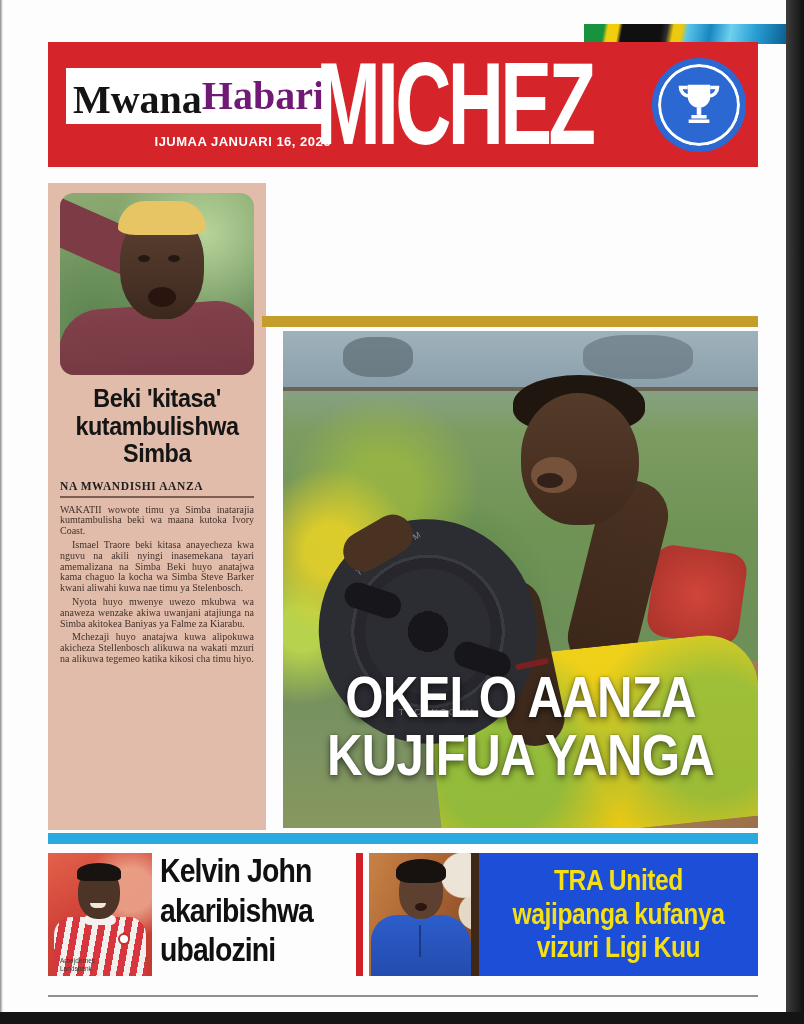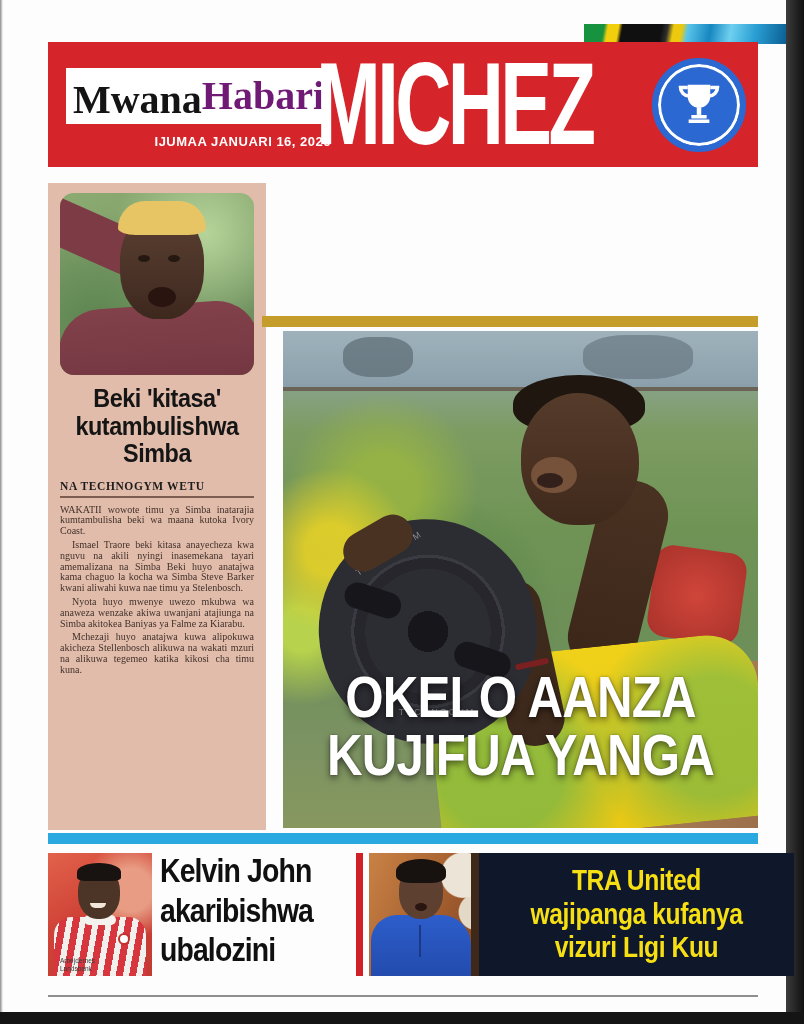--- a/index.html
+++ b/index.html
@@ -61,21 +61,21 @@
   .main-headline{left:0;top:337px;width:475px;text-align:center;color:#ffffff;font-weight:800;
                  font-size:58px;line-height:1.0;letter-spacing:-1px;
                  text-shadow:0 3px 8px rgba(0,0,0,.55),0 0 2px rgba(0,0,0,.45);
                  transform:scaleX(.85);transform-origin:center top;z-index:10;}
 
   
   .cyan-bar{left:48px;top:833px;width:710px;height:11px;background:#2aa9e0;}
   .kelvin-headline{left:160px;top:851px;width:196px;color:#101010;font-weight:800;font-size:33px;
                    line-height:1.2;letter-spacing:-1px;}
   .red-divider{left:356px;top:853px;width:7px;height:123px;background:#d02129;}
-  .tra-box{left:479px;top:853px;width:315px;height:123px;background:#0f172a;
+  .tra-box{left:479px;top:853px;width:279px;height:123px;background:#1d4ed8;
            display:flex;flex-direction:column;justify-content:center;}
   .tra-headline{color:#f6df12;font-weight:800;font-size:29px;line-height:1.16;text-align:center;
                 letter-spacing:-.5px;transform:scaleX(.85);transform-origin:center center;}
   .bottom-rule{left:48px;top:995px;width:710px;height:2px;background:#8f8f8f;}
 
   
   .edge-right{left:786px;top:0;width:18px;height:1024px;background:linear-gradient(90deg,#3c3c3c,#101010);}
   .edge-bottom{left:0;top:1012px;width:804px;height:12px;background:#141414;}
   .edge-left{left:0;top:0;width:3px;height:1024px;background:linear-gradient(90deg,rgba(0,0,0,.45),rgba(0,0,0,0));}
 </style>
@@ -111,27 +111,27 @@
     <div class="left-photo" style="background:radial-gradient(circle at 75% 22%,#b6d49a 0,rgba(182,212,154,0) 45%),radial-gradient(circle at 18% 72%,#5d8551 0,rgba(93,133,81,0) 55%),linear-gradient(160deg,#8cab72 0%,#7a9b66 50%,#64875a 100%);">
       <div class="abs" style="left:-32px;top:20px;width:125px;height:46px;background:#7c3b45;border-radius:24px;transform:rotate(24deg);"></div>
       <div class="abs" style="left:0px;top:112px;width:200px;height:110px;background:linear-gradient(#82414b,#6e343e);border-radius:42px 42px 0 0;transform:rotate(-4deg);"></div>
       <div class="abs" style="left:60px;top:18px;width:84px;height:108px;background:linear-gradient(180deg,#5a4030 0%,#4a3227 60%,#3d281e 100%);border-radius:46% 46% 44% 44%;"></div>
       <div class="abs" style="left:58px;top:8px;width:88px;height:34px;background:#e7c565;border-radius:40px 40px 30% 30%;"></div>
       <div class="abs" style="left:78px;top:62px;width:12px;height:7px;background:#241811;border-radius:50%;"></div>
       <div class="abs" style="left:108px;top:62px;width:12px;height:7px;background:#241811;border-radius:50%;"></div>
       <div class="abs" style="left:88px;top:94px;width:28px;height:20px;background:#2a140f;border-radius:50%;"></div>
     </div>
     <div class="left-headline cond">Beki 'kitasa' kutambulishwa Simba</div>
-    <div class="byline">NA TECHNOGYM WETU</div>
+    <div class="byline">NA MWANDISHI AANZA</div>
     <div class="byline-rule"></div>
     <div class="body-copy">
       <p>WAKATII wowote timu ya Simba inatarajia kumtambulisha beki wa maana kutoka Ivory Coast.</p>
       <p>Ismael Traore beki kitasa anayecheza kwa nguvu na akili nyingi inasemekana tayari amemalizana na Simba Beki huyo anatajwa kama chaguo la kocha wa Simba Steve Barker kwani aliwahi kuwa nae timu ya Stelenbosch.</p>
       <p>Nyota huyo mwenye uwezo mkubwa wa anaweza wenzake akiwa uwanjani atajiunga na Simba akitokea Baniyas ya Falme za Kiarabu.</p>
-      <p>Mchezaji huyo anatajwa kuwa alipokuwa akicheza Stellenbosch alikuwa na wakati mzuri na alikuwa tegemeo katika kikosi cha timu kuna.</p>
+      <p>Mchezaji huyo anatajwa kuwa alipokuwa akicheza Stellenbosch alikuwa na wakati mzuri na alikuwa tegemeo katika kikosi cha timu hiyo.</p>
     </div>
   </div>
 
 
   <div class="abs gold-bar"></div>
 
   <div class="ph main-photo">
     <div class="abs" style="left:0;top:0;width:475px;height:56px;background:linear-gradient(180deg,#9fb2bc,#8ba0ab);"></div>
     <div class="abs" style="left:60px;top:6px;width:70px;height:40px;background:#5c6b74;border-radius:40%;opacity:.7;"></div>
     <div class="abs" style="left:300px;top:4px;width:110px;height:44px;background:#60707a;border-radius:40%;opacity:.6;"></div>

